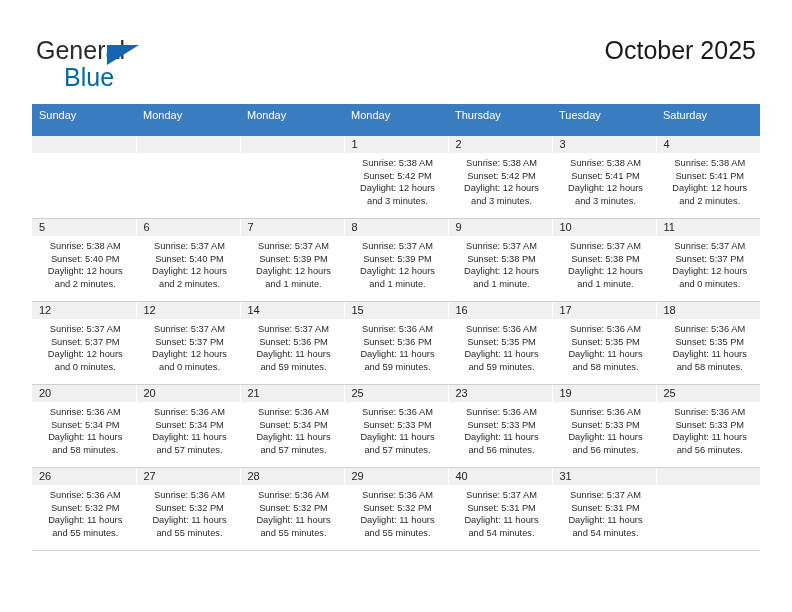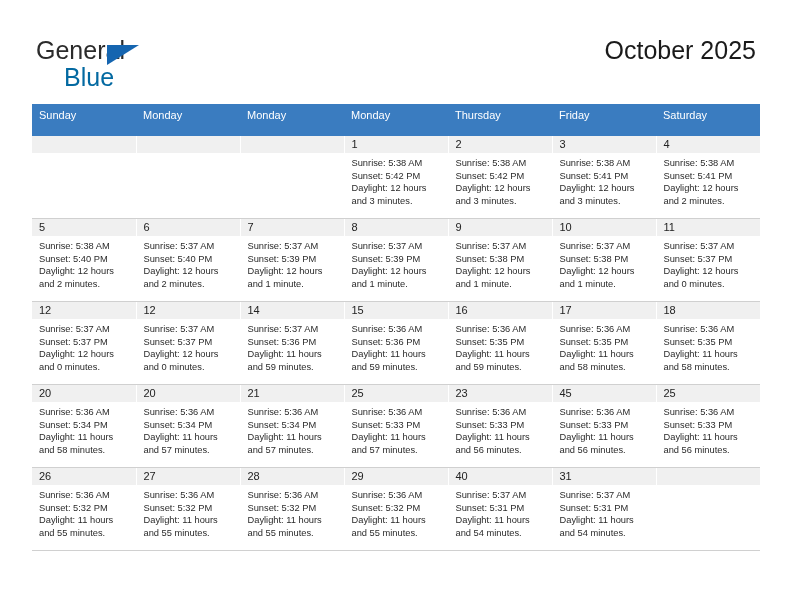--- a/index.html
+++ b/index.html
@@ -125,20 +125,21 @@
     padding-left: 7px;
     font-size: 11px;
     color: #222222;
   }
   td.empty .daynum-bar { background: #f0f0f0; }
   .cell-lines {
     padding: 4px 4px 0 7px;
     font-size: 9.3px;
     line-height: 12.6px;
     color: #2a2a2a;
+    text-align: center;
   }
   .cell-lines div { white-space: nowrap; }
 </style>
 </head>
 <body>
 
 <div class="page">
 
   <div class="header">
 
@@ -161,21 +162,21 @@
         <col>
         <col>
     </colgroup>
     <thead>
       <tr>
         <th>Sunday</th>
         <th>Monday</th>
         <th>Monday</th>
         <th>Monday</th>
         <th>Thursday</th>
-        <th>Friday</th>
+        <th>Tuesday</th>
         <th>Saturday</th>
       </tr>
     </thead>
     <tbody>
         <tr class="week">
           <td class="empty">
             <div class="cell-inner">
               <div class="daynum-bar"></div>
               <div class="cell-lines">
                 <div></div>
@@ -461,21 +462,21 @@
               <div class="cell-lines">
                 <div>Sunrise: 5:36 AM</div>
                 <div>Sunset: 5:33 PM</div>
                 <div>Daylight: 11 hours</div>
                 <div>and 56 minutes.</div>
               </div>
             </div>
           </td>
           <td>
             <div class="cell-inner">
-              <div class="daynum-bar">45</div>
+              <div class="daynum-bar">19</div>
               <div class="cell-lines">
                 <div>Sunrise: 5:36 AM</div>
                 <div>Sunset: 5:33 PM</div>
                 <div>Daylight: 11 hours</div>
                 <div>and 56 minutes.</div>
               </div>
             </div>
           </td>
           <td>
             <div class="cell-inner">

